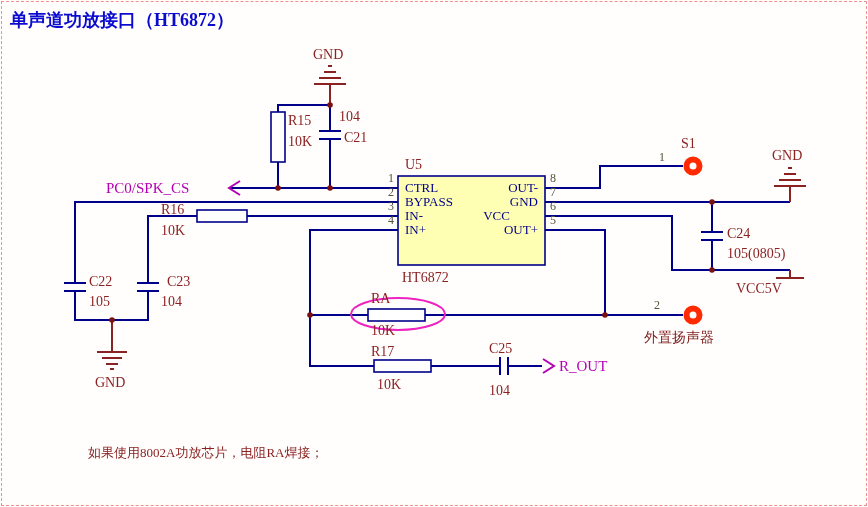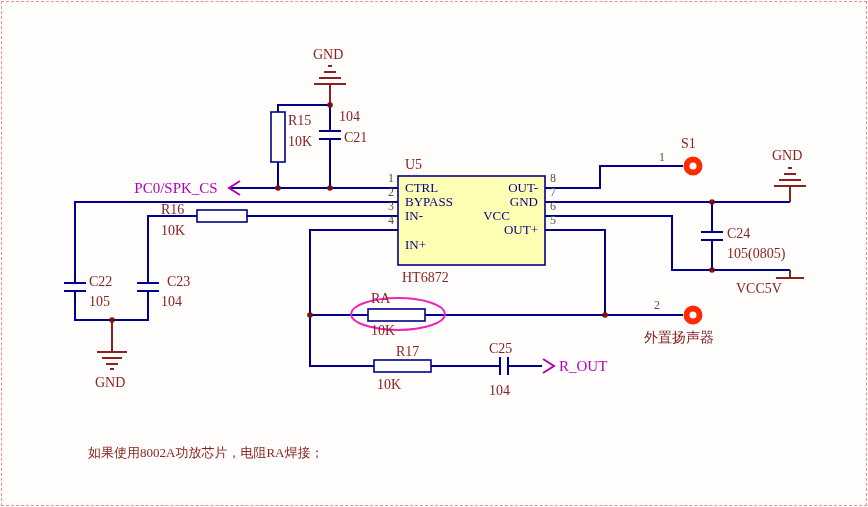--- a/index.html
+++ b/index.html
@@ -90,65 +90,66 @@
 
     <circle cx="693" cy="166" r="6.5" fill="#ffffff" stroke="#ff2a00" stroke-width="6"></circle>
     <circle cx="693" cy="315" r="6.5" fill="#ffffff" stroke="#ff2a00" stroke-width="6"></circle>
 
     <path d="M240,181 L229,188 L240,195" stroke="#b400b4" stroke-width="2" fill="none"></path>
     <path d="M543,359 L554,366 L543,373" stroke="#b400b4" stroke-width="2" fill="none"></path>
 
     <ellipse cx="398" cy="314" rx="47" ry="16" stroke="#ee22c0" stroke-width="2" fill="none"></ellipse>
   </svg>
 
+  <div class="lbl title" style="left:10px;top:11px">单声道功放接口（HT6872）</div>
 
   <div class="lbl" style="left:313px;top:47px">GND</div>
   <div class="lbl" style="left:95px;top:375px">GND</div>
   <div class="lbl" style="left:772px;top:148px">GND</div>
   <div class="lbl" style="left:736px;top:281px">VCC5V</div>
 
   <div class="lbl" style="left:288px;top:113px">R15</div>
   <div class="lbl" style="left:288px;top:134px">10K</div>
   <div class="lbl" style="left:339px;top:109px">104</div>
   <div class="lbl" style="left:344px;top:130px">C21</div>
 
   <div class="lbl" style="left:405px;top:157px">U5</div>
   <div class="lbl" style="left:402px;top:270px">HT6872</div>
 
   <div class="lbl pin-name" style="left:405px;top:181px">CTRL</div>
   <div class="lbl pin-name" style="left:405px;top:195px">BYPASS</div>
   <div class="lbl pin-name" style="left:405px;top:209px">IN-</div>
-  <div class="lbl pin-name" style="left:405px;top:238px">IN+</div>
+  <div class="lbl pin-name" style="left:405px;top:223px">IN+</div>
   <div class="lbl pin-name" style="left:455px;top:181px;width:83px;text-align:right">OUT-</div>
   <div class="lbl pin-name" style="left:455px;top:195px;width:83px;text-align:right">GND</div>
   <div class="lbl pin-name" style="left:455px;top:209px;width:83px;text-align:center">VCC</div>
   <div class="lbl pin-name" style="left:455px;top:223px;width:83px;text-align:right">OUT+</div>
 
   <div class="lbl pin-num" style="left:372px;top:172px;width:22px;text-align:right">1</div>
   <div class="lbl pin-num" style="left:372px;top:186px;width:22px;text-align:right">2</div>
   <div class="lbl pin-num" style="left:372px;top:200px;width:22px;text-align:right">3</div>
   <div class="lbl pin-num" style="left:372px;top:214px;width:22px;text-align:right">4</div>
   <div class="lbl pin-num" style="left:550px;top:172px">8</div>
   <div class="lbl pin-num" style="left:550px;top:186px">7</div>
   <div class="lbl pin-num" style="left:550px;top:200px">6</div>
   <div class="lbl pin-num" style="left:550px;top:214px">5</div>
 
-  <div class="lbl net" style="left:122px;top:180px;width:108px;text-align:center">PC0/SPK_CS</div>
+  <div class="lbl net" style="left:106px;top:180px;width:108px;text-align:left">PC0/SPK_CS</div>
   <div class="lbl net" style="left:559px;top:358px">R_OUT</div>
 
   <div class="lbl" style="left:161px;top:202px">R16</div>
   <div class="lbl" style="left:161px;top:223px">10K</div>
   <div class="lbl" style="left:89px;top:274px">C22</div>
   <div class="lbl" style="left:89px;top:294px">105</div>
   <div class="lbl" style="left:167px;top:274px">C23</div>
   <div class="lbl" style="left:161px;top:294px">104</div>
 
   <div class="lbl" style="left:371px;top:291px">RA</div>
   <div class="lbl" style="left:371px;top:323px">10K</div>
-  <div class="lbl" style="left:396px;top:344px">R17</div>
+  <div class="lbl" style="left:371px;top:344px">R17</div>
   <div class="lbl" style="left:377px;top:377px">10K</div>
   <div class="lbl" style="left:489px;top:341px">C25</div>
   <div class="lbl" style="left:489px;top:383px">104</div>
 
   <div class="lbl" style="left:727px;top:226px">C24</div>
   <div class="lbl" style="left:727px;top:246px">105(0805)</div>
 
   <div class="lbl" style="left:681px;top:136px">S1</div>
   <div class="lbl pin-num" style="left:659px;top:151px">1</div>
   <div class="lbl pin-num" style="left:654px;top:299px">2</div>

